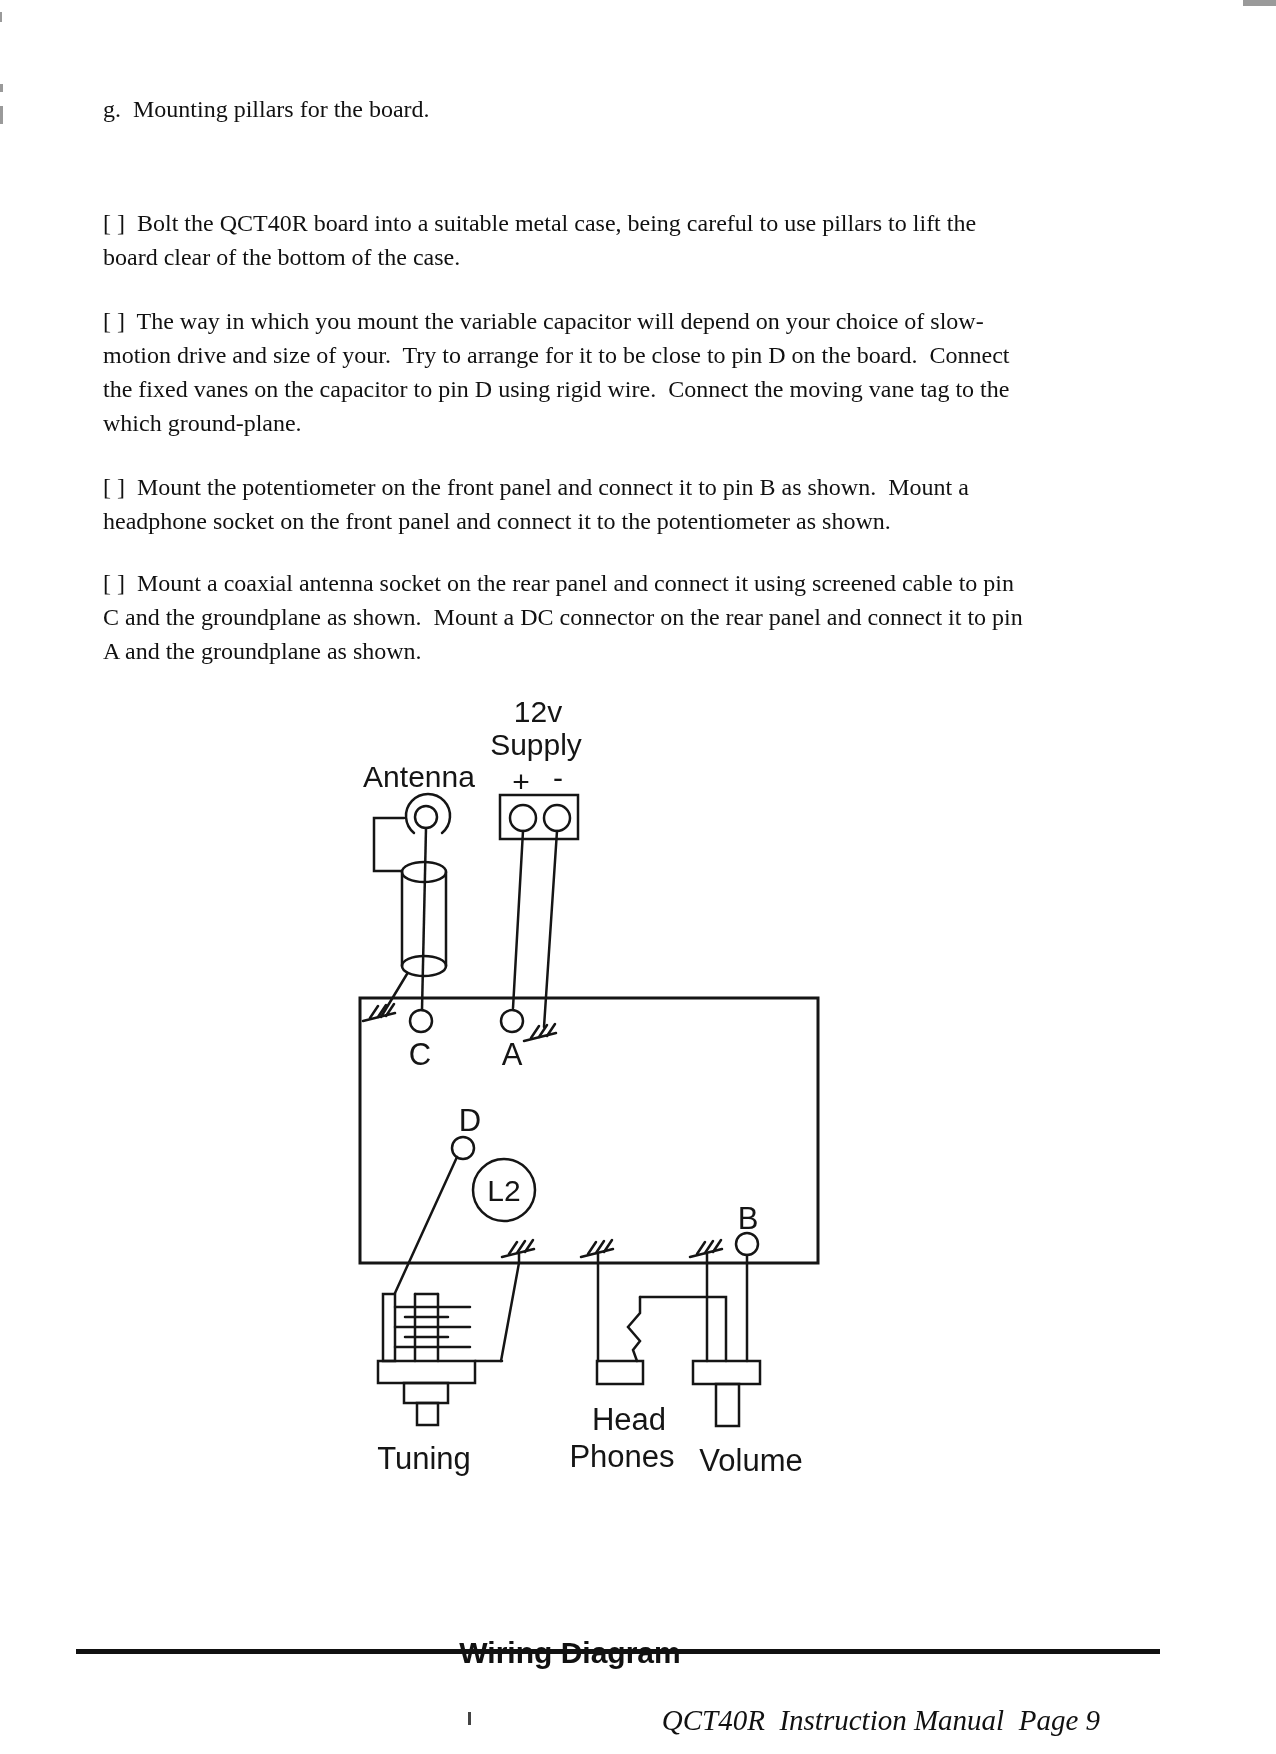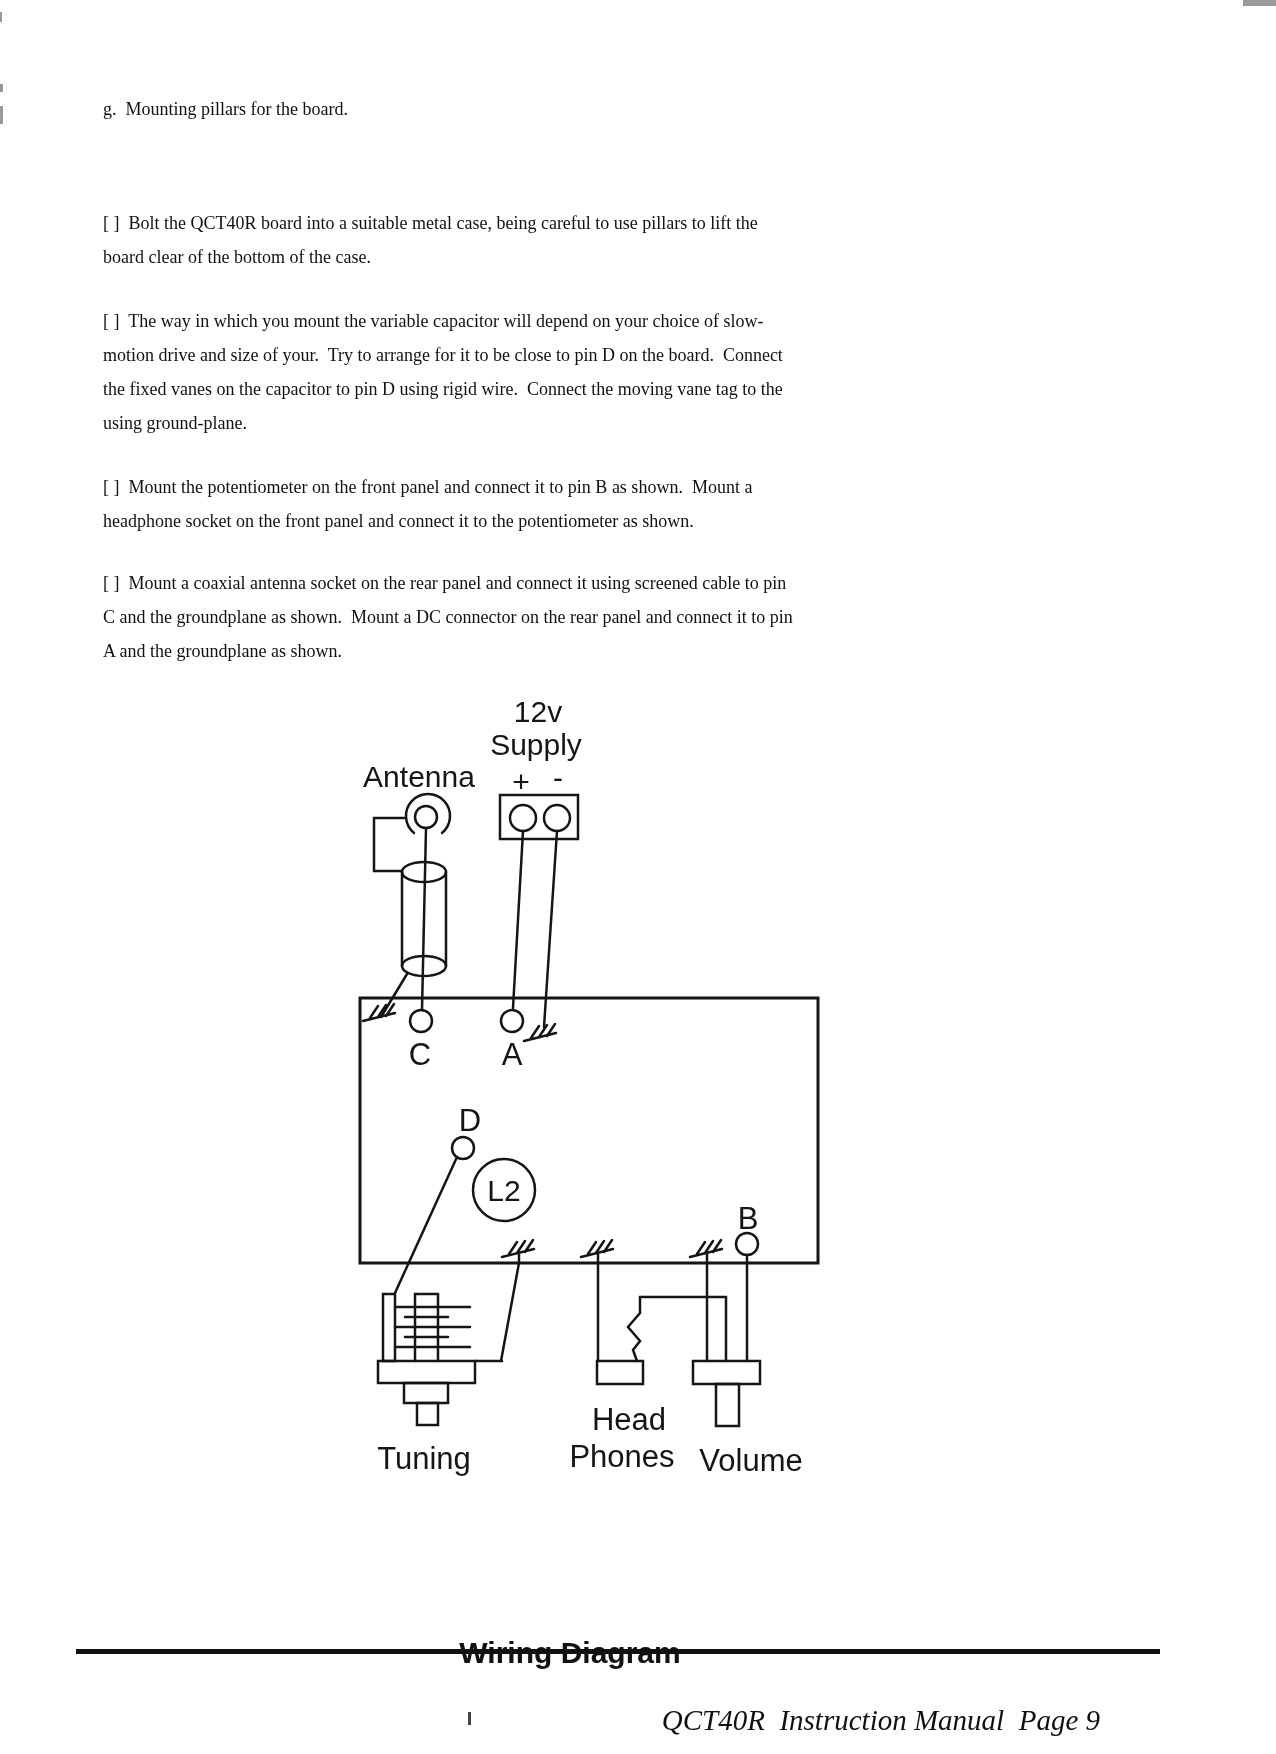--- a/index.html
+++ b/index.html
@@ -1,18 +1,18 @@
 <!DOCTYPE html>
 <html><head>
 <meta charset="utf-8">
 <style>
   html,body{margin:0;padding:0;background:#e8e8e8;}
   .page{position:relative;width:1276px;height:1754px;background:#ffffff;overflow:hidden;
         font-family:"Liberation Serif", serif;color:#111;}
-  .bodytext{position:absolute;left:103px;width:1060px;font-size:18px;line-height:34px;font-family:Liberation Serif, serif;}
+  .bodytext{position:absolute;left:103px;width:1060px;font-size:24px;line-height:34px;font-family:Liberation Serif, serif;}
   .line{white-space:pre;}
   .diagram-svg{position:absolute;left:0;top:0;}
   .caption{position:absolute;left:400px;top:1588px;width:340px;text-align:center;
            font-family:"Liberation Sans", sans-serif;font-weight:bold;font-size:30px;margin-top:48px;}
   .footer-rule{position:absolute;left:76px;top:1649px;width:1084px;height:5px;background:#111;}
   .footer-text{position:absolute;left:500px;top:1676px;width:600px;text-align:right;
                font-style:italic;font-size:29px;white-space:pre;margin-top:28px;}
   .artifact{position:absolute;background:#9a9a9a;}
   svg .wire{stroke:#151515;stroke-width:2.5;fill:none;stroke-linecap:round;}
   svg .thick{stroke:#151515;stroke-width:3;fill:none;}
@@ -35,21 +35,21 @@
 
   <div class="bodytext" style="top:206px;">
     <div class="line">[ ]  Bolt the QCT40R board into a suitable metal case, being careful to use pillars to lift the</div>
     <div class="line">board clear of the bottom of the case.</div>
   </div>
 
   <div class="bodytext" style="top:304px;">
     <div class="line">[ ]  The way in which you mount the variable capacitor will depend on your choice of slow-</div>
     <div class="line">motion drive and size of your.  Try to arrange for it to be close to pin D on the board.  Connect</div>
     <div class="line">the fixed vanes on the capacitor to pin D using rigid wire.  Connect the moving vane tag to the</div>
-    <div class="line">using ground-plane.</div>
+    <div class="line">which ground-plane.</div>
   </div>
 
   <div class="bodytext" style="top:470px;">
     <div class="line">[ ]  Mount the potentiometer on the front panel and connect it to pin B as shown.  Mount a</div>
     <div class="line">headphone socket on the front panel and connect it to the potentiometer as shown.</div>
   </div>
 
   <div class="bodytext" style="top:566px;">
     <div class="line">[ ]  Mount a coaxial antenna socket on the rear panel and connect it using screened cable to pin</div>
     <div class="line">C and the groundplane as shown.  Mount a DC connector on the rear panel and connect it to pin</div>

